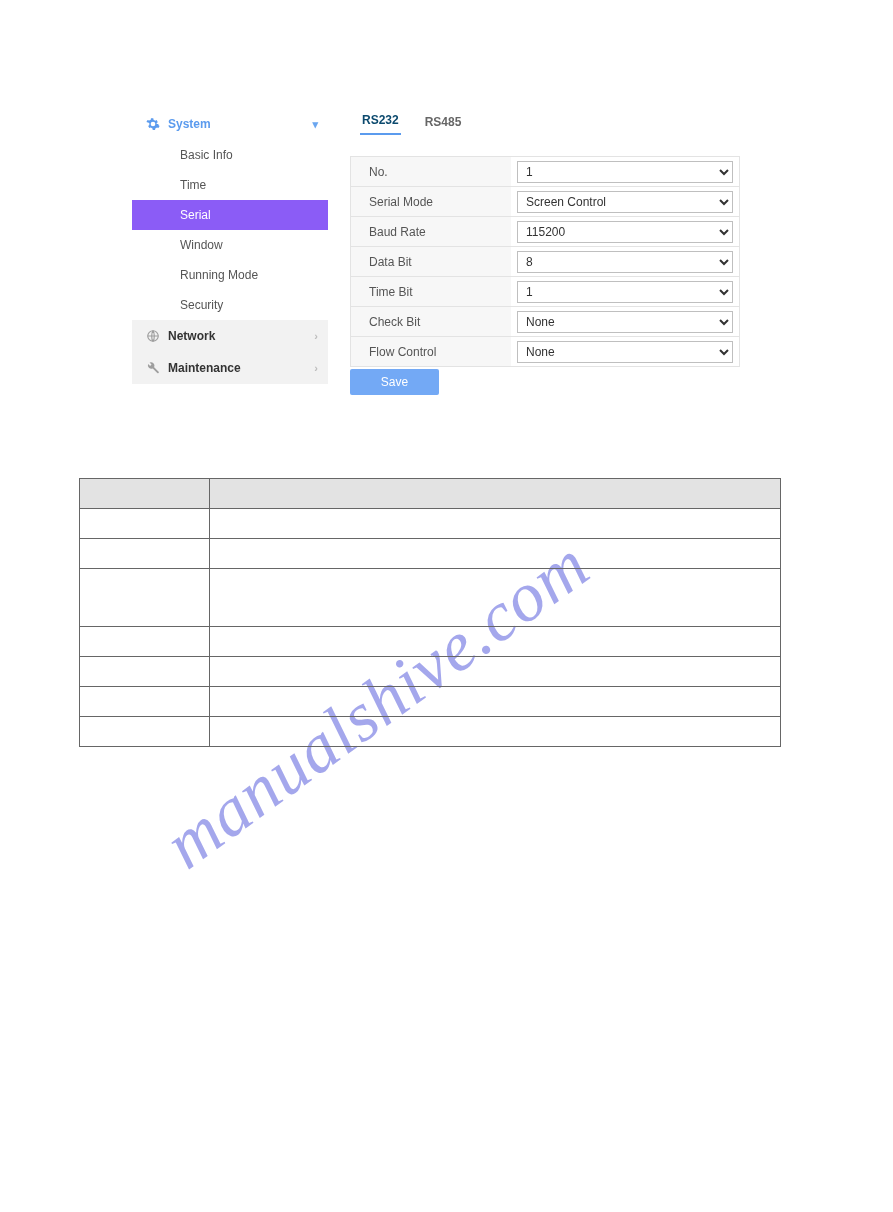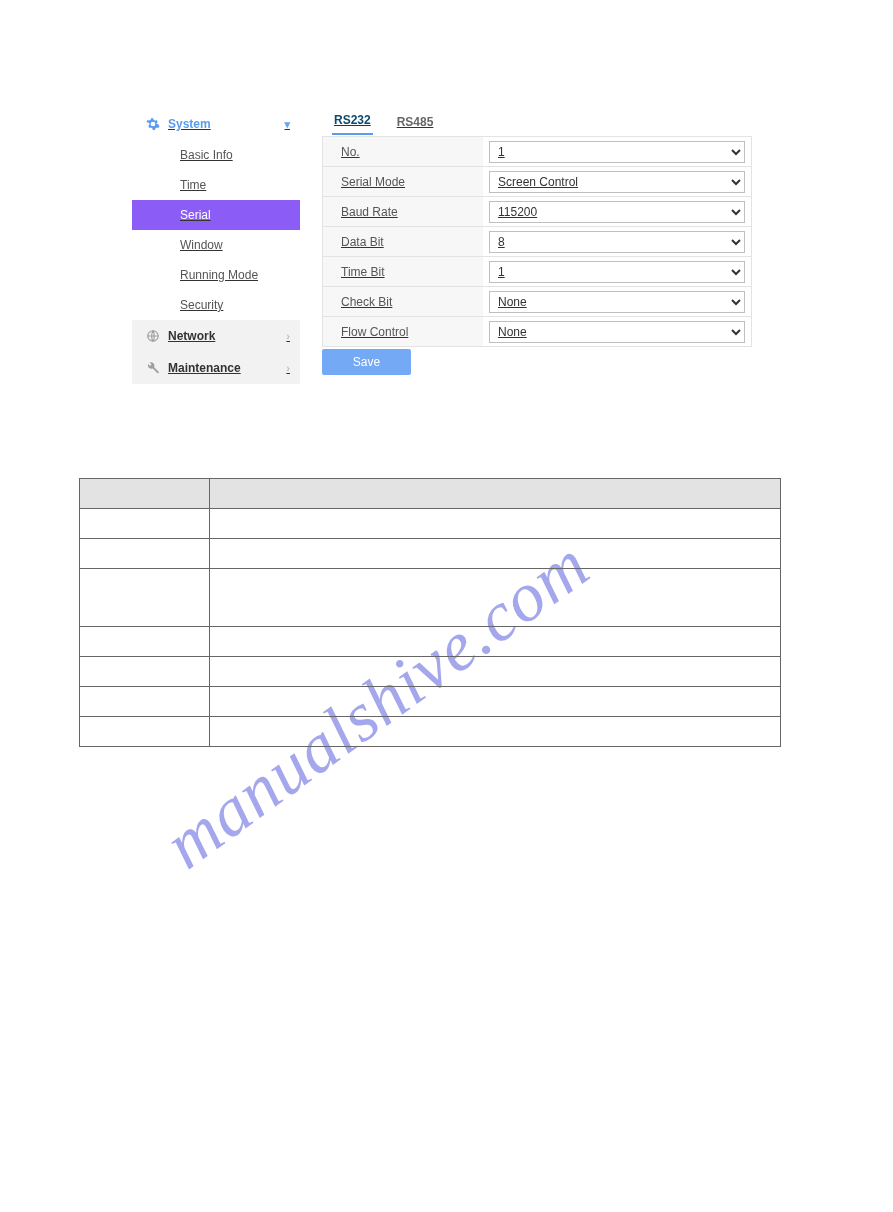--- a/index.html
+++ b/index.html
@@ -8,21 +8,20 @@
   .page { position: relative; width: 100%; height: 100%; }
 
   
   .app-panel {
     position: absolute;
     left: 132px;
     top: 108px;
     width: 620px;
     height: 300px;
     display: flex;
-    text-decoration: underline;
   }
 
   
   .sidebar {
     width: 196px;
     background: #fff;
   }
   .side-section-header {
     display: flex;
     align-items: center;
@@ -75,24 +74,24 @@
     color: #666;
     padding: 6px 2px;
     cursor: pointer;
   }
   .tab.active {
     color: #0c4a6e;
     border-bottom: 2px solid #5b9bee;
   }
 
   .form {
-    margin-top: 0;
+    margin-top: 20px;
     border: 1px solid #e3e3e3;
     border-bottom: none;
-    width: 430px;
+    width: 390px;
   }
   .form-row {
     display: flex;
     height: 30px;
     border-bottom: 1px solid #e3e3e3;
   }
   .form-label {
     width: 160px;
     background: #f7f7f7;
     display: flex;

